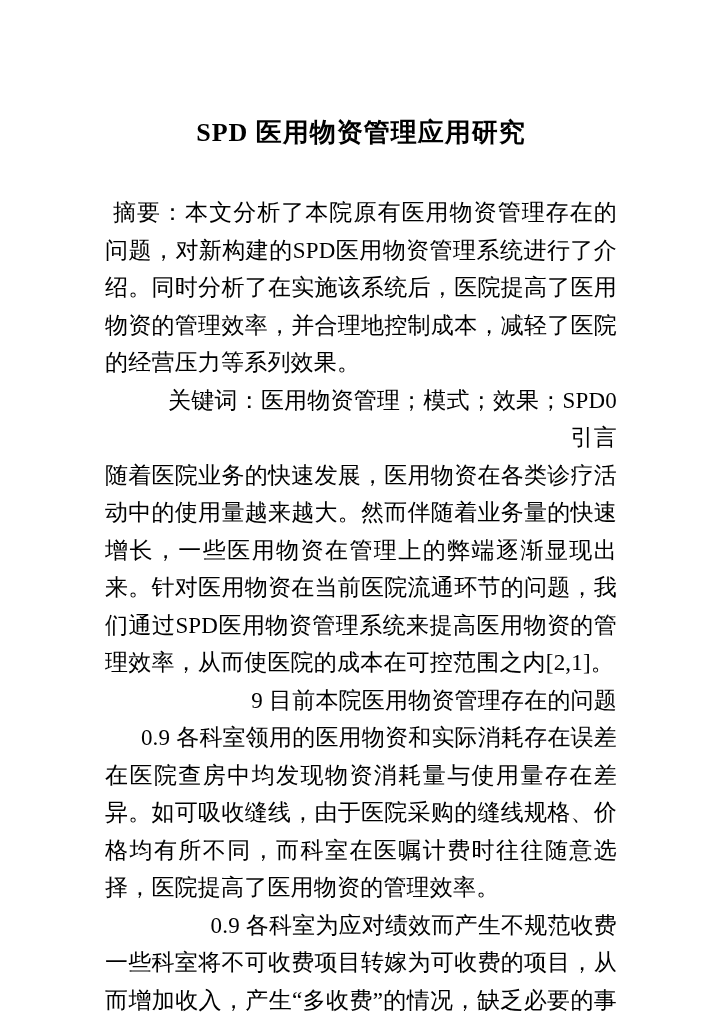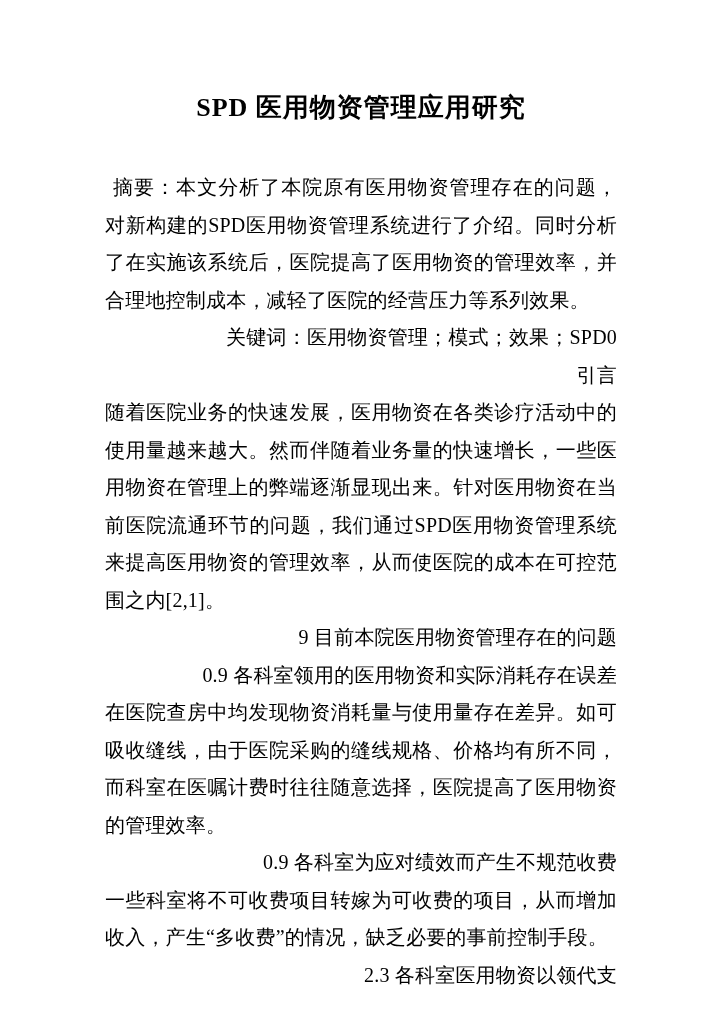--- a/index.html
+++ b/index.html
@@ -14,32 +14,32 @@
     margin: 0;
     background: #ffffff;
     box-sizing: border-box;
     padding: 0 104px 0 105px;
     color: #000000;
     font-family: "Liberation Serif", "DejaVu Serif", serif;
     overflow: hidden;
   }
   .doc-title {
     margin: 0;
-    padding-top: 90px;
+    padding-top: 115px;
     margin-bottom: 43px;
     font-size: 26px;
     font-weight: bold;
     line-height: 36px;
     text-align: center;
     letter-spacing: 1px;
     white-space: nowrap;
   }
   .para {
     margin: 0;
-    font-size: 20px;
+    font-size: 23px;
     line-height: 37.5px;
     text-align: justify;
     text-justify: inter-character;
     word-break: break-all;
     letter-spacing: 0.2px;
   }
   .para.abstract {
     text-indent: 8px;
   }
   .para.heading {

